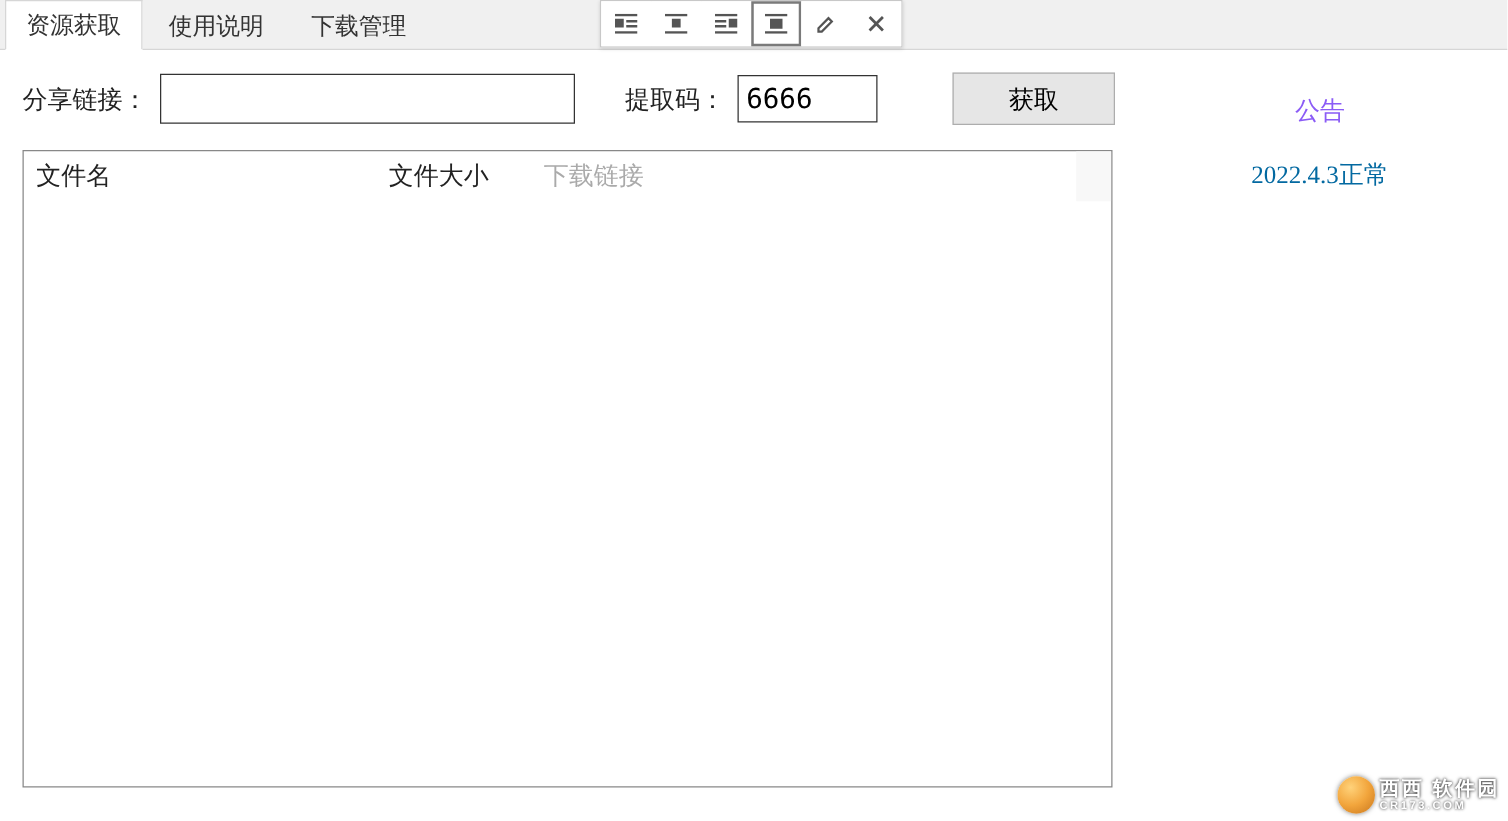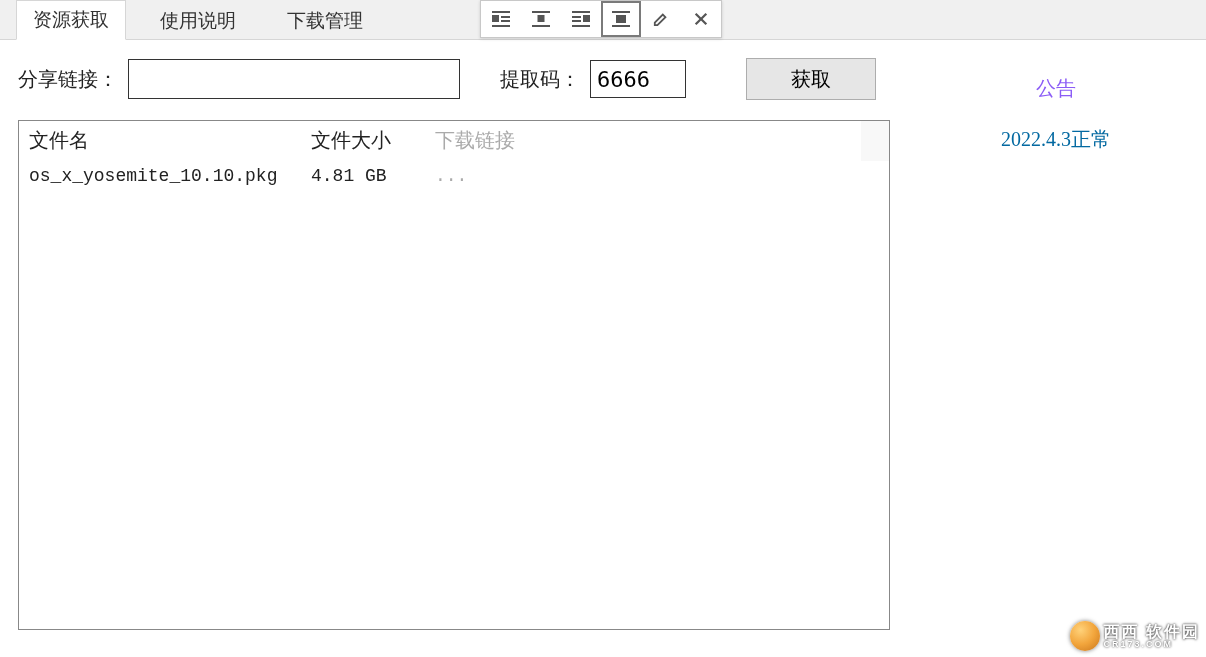--- a/index.html
+++ b/index.html
@@ -5,22 +5,22 @@
 * { box-sizing: border-box; margin: 0; padding: 0; }
 html, body { width: 1206px; height: 657px; font-family: "Microsoft YaHei", "SimSun", sans-serif; background: #fff; overflow: hidden; position: relative; }
 
 
 .tab-bar {
   display: flex;
   align-items: flex-end;
   height: 40px;
   background: #f0f0f0;
   border-bottom: 1px solid #d6d6d6;
-  padding: 0 16px;
-  gap: 17px;
+  padding: 0 4px;
+  gap: 4px;
 }
 .tab {
   padding: 6px 16px 6px 16px;
   font-size: 19px;
   color: #333;
   border: 1px solid transparent;
   border-bottom: none;
   cursor: pointer;
   background: transparent;
   position: relative;
@@ -88,21 +88,21 @@
 .label { font-size: 20px; color: #222; white-space: nowrap; }
 .share-input {
   width: 332px; height: 40px;
   border: 1px solid #333;
   font-size: 18px;
   padding: 0 6px;
   background: #fff;
 }
 .gap { width: 20px; }
 .code-input {
-  width: 96px; height: 38px;
+  width: 112px; height: 38px;
   border: 1px solid #333;
   font-size: 22px;
   padding: 0 6px;
   font-family: "SimSun", monospace;
 }
 .fetch-btn {
   margin-left: 50px;
   width: 130px; height: 42px;
   background: #e6e6e6;
   border: 1px solid #adadad;
@@ -247,25 +247,20 @@
       </button>
     </div>
 
     <div class="table-wrap">
       <div class="scroll-stub"></div>
       <div class="table-head">
         <div class="col-name">文件名</div>
         <div class="col-size">文件大小</div>
         <div class="col-link">下载链接</div>
       </div>
-      <div class="table-row">
-        <div class="col-name">os_x_yosemite_10.10.pkg</div>
-        <div class="col-size">4.81 GB</div>
-        <div class="col-link">...</div>
-      </div>
     </div>
 
   </div>
 
   <div class="right">
     <div class="title">公告</div>
     <div class="notice">2022.4.3正常</div>
   </div>
 </div>
 

